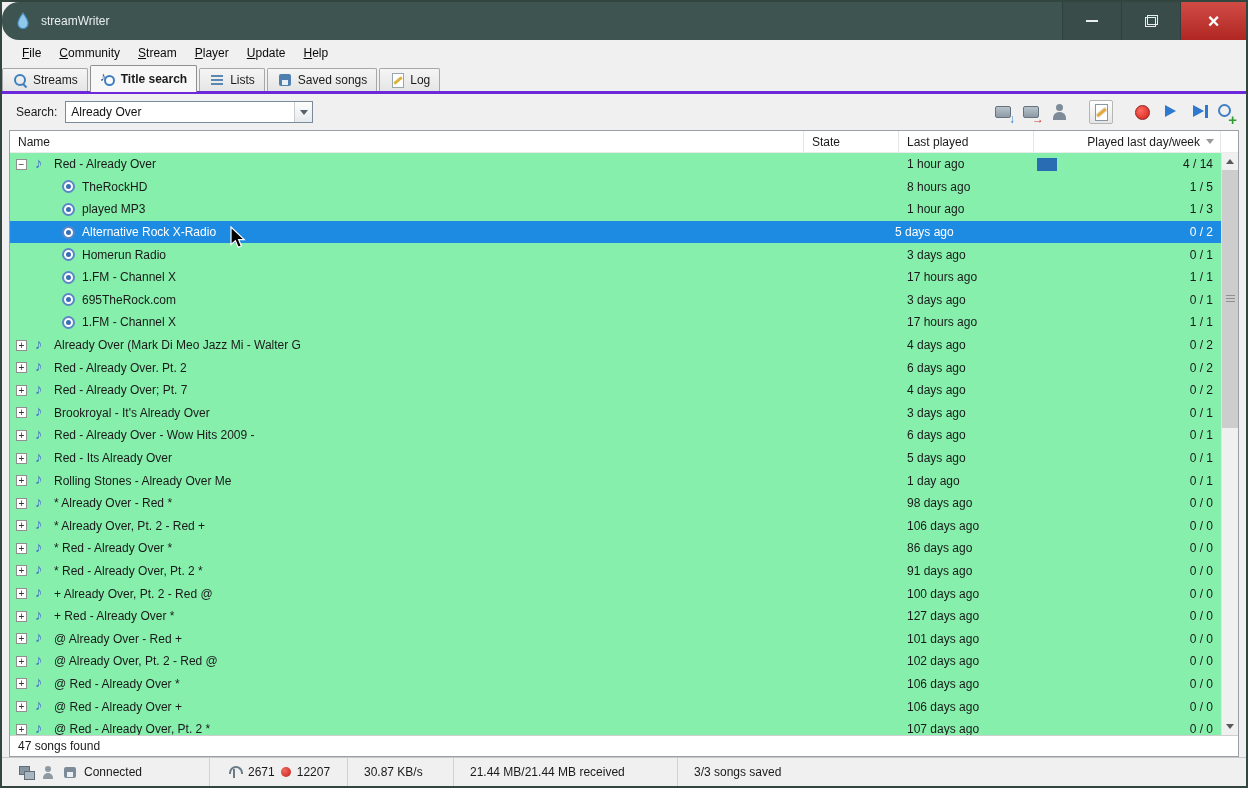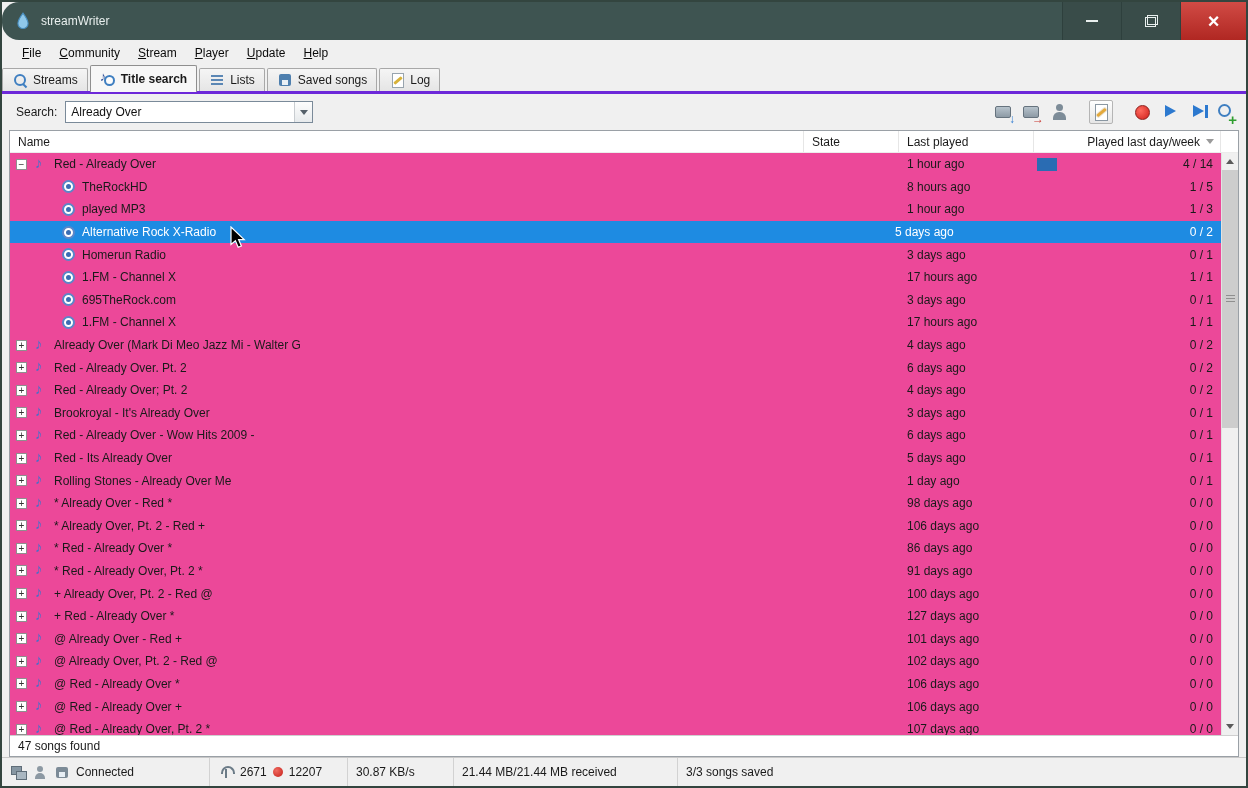--- a/index.html
+++ b/index.html
@@ -65,21 +65,21 @@
   .k-page-edit::before { content:""; position:absolute; left:5px; top:3px; width:11px; height:15px; background:#fff; border:1px solid #8a97a2; }
   .k-page-edit::after { content:""; position:absolute; left:6px; top:10px; width:11px; height:3px; background:#e3a93c; box-shadow:0 0 0 1px #a5762a33; border-radius:1px; transform:rotate(-40deg); }
   .k-record::before { content:""; position:absolute; left:3px; top:3px; width:13px; height:13px; border-radius:50%; background:radial-gradient(circle at 35% 35%, #ff6a5e, #cf1f1a); border:1px solid #8e1f1c; }
   .k-play::before, .k-play-next::before { content:""; position:absolute; left:5px; top:3px; width:0; height:0; border-top:6.5px solid transparent; border-bottom:6.5px solid transparent; border-left:11px solid #2c79cf; }
   .k-play-next::after { content:""; position:absolute; right:1px; top:3px; width:3px; height:13px; background:#2c79cf; }
   .k-search-plus::before { content:""; position:absolute; left:2px; top:2px; width:9px; height:9px; border:2px solid #3f7fc1; border-radius:50%; }
   .k-search-plus::after { content:"+"; position:absolute; right:0px; bottom:-5px; color:#2f9e2f; font-weight:bold; font-size:15px; }
 
   
   :root { --col-state:95px; --col-last:135px; --col-played:187px; }
-  .content { flex:1; margin:0 7px; border:1px solid #9aa0a6; background:#ec4899; display:flex; flex-direction:column; min-height:0; }
+  .content { flex:1; margin:0 7px; border:1px solid #9aa0a6; background:#86efac; display:flex; flex-direction:column; min-height:0; }
   .thead { display:grid; grid-template-columns:minmax(0,1fr) var(--col-state) var(--col-last) var(--col-played);
            height:22px; padding-right:17px; background:#fff; border-bottom:1px solid #ececec; flex:none; }
   .hcell { display:flex; align-items:center; padding-left:8px; border-right:1px solid #e6e6e6; height:100%; color:#1a1a1a; }
   .hcell.hplayed { justify-content:flex-end; padding-right:6px; gap:6px; }
   .sort-arrow { width:0; height:0; border-left:4px solid transparent; border-right:4px solid transparent; border-top:5px solid #9a9a9a; }
 
   .body-wrap { flex:1; display:flex; min-height:0; }
   .rows { flex:1; overflow:hidden; min-width:0; }
   .trow { display:grid; grid-template-columns:minmax(0,1fr) var(--col-state) var(--col-last) var(--col-played); height:22.6px; align-items:center; }
   .trow.selected { background:#1e8be2; color:#fff;gap:12px; }
@@ -102,21 +102,21 @@
   .tri-up { width:0; height:0; border-left:4px solid transparent; border-right:4px solid transparent; border-bottom:5px solid #5a5a5a; }
   .tri-down { width:0; height:0; border-left:4px solid transparent; border-right:4px solid transparent; border-top:5px solid #5a5a5a; }
   .strack { flex:1; position:relative; }
   .sthumb { position:absolute; left:0; right:0; top:0; height:258px; background:#cdcdcd; display:flex; align-items:center; justify-content:center; }
   .grip { width:9px; height:8px; background-image:repeating-linear-gradient(to bottom,#8f8f8f 0,#8f8f8f 1px,transparent 1px,transparent 3px); }
 
   .foundbar { height:21px; border-top:1px solid #cfcfcf; background:#fff; display:flex; align-items:center; padding-left:8px; flex:none; }
 
   
   .statusbar { height:29px; background:#f0f0f0; border-top:1px solid #c8c8c8; display:flex; align-items:stretch; flex:none; }
-  .sb-sec { display:flex; align-items:center; gap:6px; padding:0 8px; border-right:1px solid #d2d2d2; white-space:nowrap; }
+  .sb-sec { display:flex; align-items:center; gap:6px; padding:0 16px; border-right:1px solid #d2d2d2; white-space:nowrap; }
   .sb1 { width:208px; } .sb2 { width:138px; } .sb3 { width:106px; } .sb4 { width:224px; } .sb5 { flex:1; border-right:none; }
   .sb-ic { width:16px; height:16px; position:relative; flex:none; display:inline-block; }
   .sbi-connection::before { content:""; position:absolute; left:1px; top:2px; width:9px; height:7px; background:#8696a2; border:1px solid #5f6d78; }
   .sbi-connection::after { content:""; position:absolute; left:6px; top:7px; width:9px; height:7px; background:#aab7c1; border:1px solid #5f6d78; }
   .sbi-user::before { content:""; position:absolute; left:5px; top:2px; width:6px; height:6px; border-radius:50%; background:#8d99a3; }
   .sbi-user::after { content:""; position:absolute; left:3px; top:9px; width:10px; height:6px; border-radius:5px 5px 0 0; background:#8d99a3; }
   .sbi-saved::before { content:""; position:absolute; left:2px; top:3px; width:12px; height:11px; background:#7c8b97; border-radius:2px; }
   .sbi-saved::after { content:""; position:absolute; left:5px; top:8px; width:6px; height:5px; background:#e8eff5; }
   .sbi-tower::before { content:""; position:absolute; left:7px; top:5px; width:2px; height:9px; background:#6b7b87; }
   .sbi-tower::after { content:""; position:absolute; left:3px; top:2px; width:10px; height:6px; border:2px solid #6b7b87; border-bottom:none; border-radius:8px 8px 0 0; }
@@ -326,21 +326,21 @@
             <div class="cell scell"></div>
             <div class="cell lcell">6 days ago</div>
             <div class="cell pcell">
               <span class="pval">0 / 2</span>
             </div>
           </div>
           <div class="trow">
             <div class="cell ncell">
               <span class="expander">+</span>
               <span class="rowicon rowic-note"></span>
-              <span class="nametext">Red - Already Over; Pt. 2</span>
+              <span class="nametext">Red - Already Over; Pt. 7</span>
             </div>
             <div class="cell scell"></div>
             <div class="cell lcell">4 days ago</div>
             <div class="cell pcell">
               <span class="pval">0 / 2</span>
             </div>
           </div>
           <div class="trow">
             <div class="cell ncell">
               <span class="expander">+</span>

